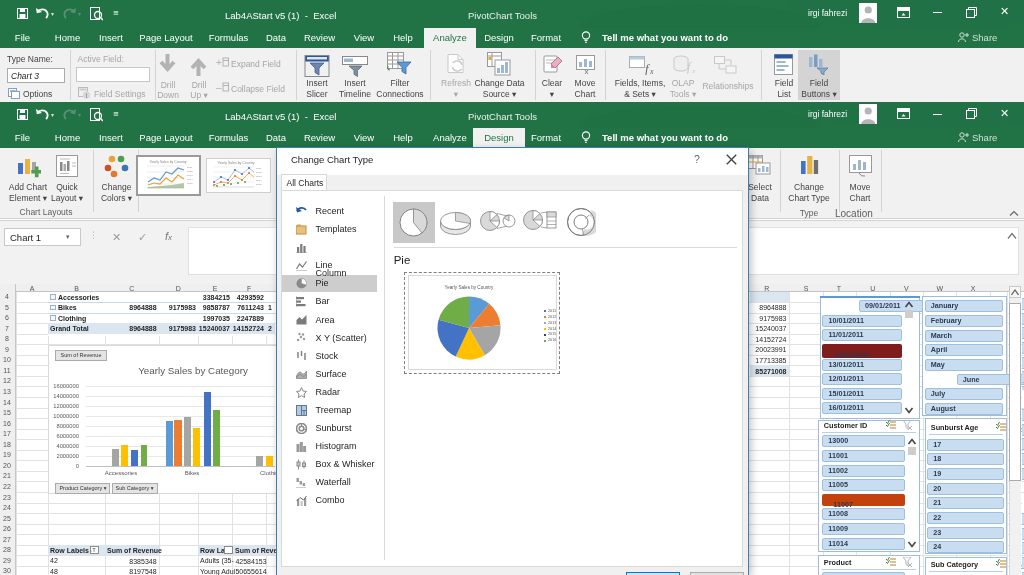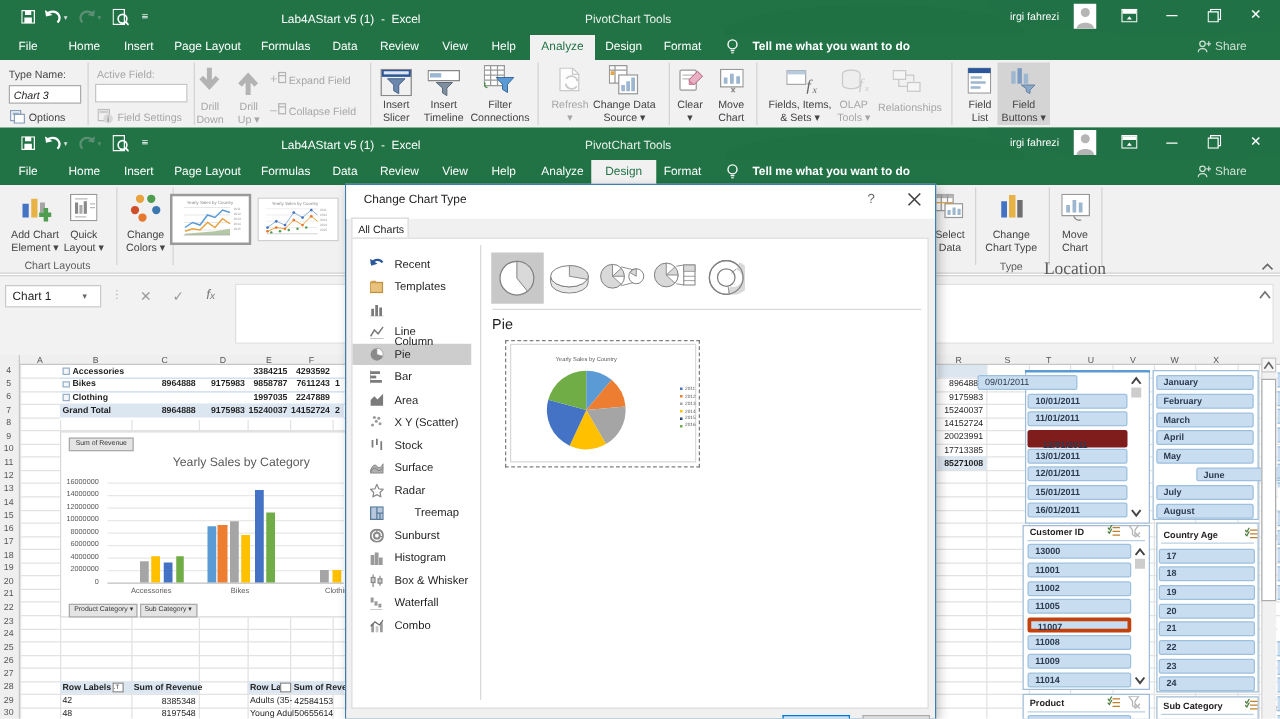--- a/index.html
+++ b/index.html
@@ -177,21 +177,21 @@
 <div class="ab" style="left:212.6px;top:409.6px;width:7.3px;height:56.5px;background:#70ad47;"></div>
 <div class="ab" style="left:256px;top:456.4px;width:7.4px;height:9.7px;background:#a5a5a5;"></div>
 <div class="ab" style="left:265.8px;top:455.5px;width:7.2px;height:10.6px;background:#ffc000;"></div>
 <div class="tx" style="left:91px;top:469.5px;width:60px;text-align:center;font-size:6px;color:#595959;">Accessories</div>
 <div class="tx" style="left:162px;top:469.5px;width:60px;text-align:center;font-size:6px;color:#595959;">Bikes</div>
 <div class="tx" style="left:246px;top:469.5px;width:50px;text-align:center;font-size:6px;color:#595959;">Clothing</div>
 <div class="ab" style="left:55.4px;top:482.8px;width:54.2px;height:10.8px;background:#e4e4e4;border:1px solid #ababab;font-size:5.5px;color:#333;line-height:9px;padding-left:3px;">Product Category ▾</div>
 <div class="ab" style="left:111.5px;top:482.8px;width:46.9px;height:10.8px;background:#e4e4e4;border:1px solid #ababab;font-size:5.5px;color:#333;line-height:9px;padding-left:3px;">Sub Category ▾</div>
 <div class="ab" style="left:820.4px;top:296px;width:99.2px;height:122.6px;background:#fff;border:1px solid #9fbcd8;"></div>
 <div class="ab" style="left:820.4px;top:296px;width:99.2px;height:1.5px;background:#5b9bd5;"></div>
-<div class="ab" style="left:782px;top:299.9px;width:79.6px;height:12.1px;background:#c9ddf0;border:1px solid #9dc0de;border-radius:2px;font-size:7.2px;font-weight:normal;color:#2a3a50;line-height:10.6px;padding-left:5px;">09/01/2011</div>
+<div class="ab" style="left:859px;top:299.9px;width:79.6px;height:12.1px;background:#c9ddf0;border:1px solid #9dc0de;border-radius:2px;font-size:7.2px;font-weight:bold;color:#2a3a50;line-height:10.6px;padding-left:5px;">09/01/2011</div>
 <div class="ab" style="left:822.4px;top:314.5px;width:79.6px;height:12.1px;background:#c9ddf0;border:1px solid #9dc0de;border-radius:2px;font-size:7.2px;font-weight:bold;color:#2a3a50;line-height:10.6px;padding-left:5px;">10/01/2011</div>
 <div class="ab" style="left:822.4px;top:329.2px;width:79.6px;height:12.1px;background:#c9ddf0;border:1px solid #9dc0de;border-radius:2px;font-size:7.2px;font-weight:bold;color:#2a3a50;line-height:10.6px;padding-left:5px;">11/01/2011</div>
 <div class="ab" style="left:822.4px;top:343.8px;width:79.6px;height:12.1px;background:#c9ddf0;border:7px solid #7f1d1d;border-radius:2px;font-size:7.2px;font-weight:bold;color:#2a3a50;line-height:10.6px;padding-left:5px;">12/01/2011</div>
 <div class="ab" style="left:822.4px;top:358.5px;width:79.6px;height:12.1px;background:#c9ddf0;border:1px solid #9dc0de;border-radius:2px;font-size:7.2px;font-weight:bold;color:#2a3a50;line-height:10.6px;padding-left:5px;">13/01/2011</div>
 <div class="ab" style="left:822.4px;top:373.1px;width:79.6px;height:12.1px;background:#c9ddf0;border:1px solid #9dc0de;border-radius:2px;font-size:7.2px;font-weight:bold;color:#2a3a50;line-height:10.6px;padding-left:5px;">12/01/2011</div>
 <div class="ab" style="left:822.4px;top:387.8px;width:79.6px;height:12.1px;background:#c9ddf0;border:1px solid #9dc0de;border-radius:2px;font-size:7.2px;font-weight:bold;color:#2a3a50;line-height:10.6px;padding-left:5px;">15/01/2011</div>
 <div class="ab" style="left:822.4px;top:402.4px;width:79.6px;height:12.1px;background:#c9ddf0;border:1px solid #9dc0de;border-radius:2px;font-size:7.2px;font-weight:bold;color:#2a3a50;line-height:10.6px;padding-left:5px;">16/01/2011</div>
 <svg class="ab" style="left:903.5px;top:299.5px;" width="10" height="9" viewBox="0 0 10 9">
     <path d="M1.5 7 L5 2.5 L8.5 7" fill="none" stroke="#444" stroke-width="1.6"></path>
   </svg>
@@ -224,33 +224,33 @@
 <svg class="ab" style="left:902.4px;top:419.9px;" width="11" height="10" viewBox="0 0 11 10">
       <path d="M1 0 h8 l-3 4 v5 l-2 -1.5 v-3.5 z" fill="none" stroke="#b5b5b5" stroke-width="1"></path>
       <line x1="6" y1="6" x2="10" y2="10" stroke="#b5b5b5" stroke-width="1"></line>
     <line x1="10" y1="6" x2="6" y2="10" stroke="#b5b5b5" stroke-width="1"></line>
   </svg>
 <div class="ab" style="left:822px;top:431.8px;width:94px;height:1px;background:#b9cfe4;"></div>
 <div class="ab" style="left:822.3px;top:435.2px;width:82.3px;height:12.05px;background:#c9ddf0;border:1px solid #9dc0de;border-radius:2px;font-size:7.2px;font-weight:bold;color:#2a3a50;line-height:10.55px;padding-left:5px;">13000</div>
 <div class="ab" style="left:822.3px;top:449.8px;width:82.3px;height:12.05px;background:#c9ddf0;border:1px solid #9dc0de;border-radius:2px;font-size:7.2px;font-weight:bold;color:#2a3a50;line-height:10.55px;padding-left:5px;">11001</div>
 <div class="ab" style="left:822.3px;top:464.5px;width:82.3px;height:12.05px;background:#c9ddf0;border:1px solid #9dc0de;border-radius:2px;font-size:7.2px;font-weight:bold;color:#2a3a50;line-height:10.55px;padding-left:5px;">11002</div>
 <div class="ab" style="left:822.3px;top:479.1px;width:82.3px;height:12.05px;background:#c9ddf0;border:1px solid #9dc0de;border-radius:2px;font-size:7.2px;font-weight:bold;color:#2a3a50;line-height:10.55px;padding-left:5px;">11005</div>
-<div class="ab" style="left:822.3px;top:493.8px;width:82.3px;height:12.05px;background:#c9ddf0;border:3px solid #c2410c;border-radius:2px;font-size:7.2px;font-weight:bold;color:#2a3a50;line-height:10.55px;padding-left:5px;">11007</div>
+<div class="ab" style="left:822.3px;top:493.8px;width:82.3px;height:12.05px;background:#c9ddf0;border:6px solid #c2410c;border-radius:2px;font-size:7.2px;font-weight:bold;color:#2a3a50;line-height:10.55px;padding-left:5px;">11007</div>
 <div class="ab" style="left:822.3px;top:508.4px;width:82.3px;height:12.05px;background:#c9ddf0;border:1px solid #9dc0de;border-radius:2px;font-size:7.2px;font-weight:bold;color:#2a3a50;line-height:10.55px;padding-left:5px;">11008</div>
 <div class="ab" style="left:822.3px;top:523.1px;width:82.3px;height:12.05px;background:#c9ddf0;border:1px solid #9dc0de;border-radius:2px;font-size:7.2px;font-weight:bold;color:#2a3a50;line-height:10.55px;padding-left:5px;">11009</div>
 <div class="ab" style="left:822.3px;top:537.8px;width:82.3px;height:12.05px;background:#c9ddf0;border:1px solid #9dc0de;border-radius:2px;font-size:7.2px;font-weight:bold;color:#2a3a50;line-height:10.55px;padding-left:5px;">11014</div>
 <svg class="ab" style="left:906.5px;top:436.5px;" width="10" height="9" viewBox="0 0 10 9">
     <path d="M1.5 7 L5 2.5 L8.5 7" fill="none" stroke="#444" stroke-width="1.6"></path>
   </svg>
 <div class="ab" style="left:907.5px;top:447px;width:8px;height:8px;background:#cdcdcd;"></div>
 <svg class="ab" style="left:906.5px;top:540px;" width="10" height="9" viewBox="0 0 10 9">
     <path d="M1.5 2 L5 6.5 L8.5 2" fill="none" stroke="#444" stroke-width="1.6"></path>
   </svg>
 <div class="ab" style="left:925px;top:418px;width:81.6px;height:135.9px;background:#fff;border:1px solid #9fbcd8;"></div>
-<div class="tx" style="left:930.8px;top:422.9px;font-size:7.3px;font-weight:bold;color:#1d1d1d;">Country Age</div>
+<div class="tx" style="left:930.8px;top:422.9px;font-size:7.3px;font-weight:bold;color:#1d1d1d;">Sunburst Age</div>
 <svg class="ab" style="left:995.7px;top:421.9px;" width="11" height="10" viewBox="0 0 11 10">
       <g stroke="#c07f2a" stroke-width="1" fill="none">
       <line x1="4" y1="2" x2="10" y2="2"></line>
       <line x1="4" y1="5" x2="10" y2="5"></line>
       <line x1="4" y1="8" x2="10" y2="8"></line>
     </g>
       <g stroke="#4f7f3f" stroke-width="1" fill="none">
       <path d="M0 2 l1.5 1.5 L3.5 0"></path>
       <path d="M0 5 l1.5 1.5 L3.5 3"></path>
     </g>
@@ -765,21 +765,21 @@
 <div class="ab" style="left:838.5px;top:150px;width:1px;height:62px;background:#d4d4d4;"></div>
 <svg class="ab" style="left:848.5px;top:154.5px;" width="23" height="22" viewBox="0 0 23 22">
     <rect x="0.5" y="0.5" width="22" height="17" fill="#fff" stroke="#999"></rect>
     <rect x="4" y="9" width="3" height="6" fill="#9db7d0"></rect>
     <rect x="9" y="5" width="3" height="10" fill="#9db7d0"></rect>
     <rect x="14" y="7" width="3" height="8" fill="#9db7d0"></rect>
     <path d="M10 18 q2 4 6 3" fill="none" stroke="#888"></path>
   </svg>
 <div class="tx" style="left:846px;top:182px;width:28px;text-align:center;font-size:8.5px;color:#444;">Move</div>
 <div class="tx" style="left:846px;top:193px;width:28px;text-align:center;font-size:8.5px;color:#444;">Chart</div>
-<div class="tx" style="left:835px;top:207.5px;width:50px;text-align:center;font-size:14px;color:#5d5d5d;font-family:Liberation Serif, serif;">Location</div>
+<div class="tx" style="left:835px;top:207.5px;width:50px;text-align:left;font-size:10px;color:#5d5d5d;">Location</div>
 <div class="ab" style="left:881.2px;top:150px;width:1px;height:62px;background:#d4d4d4;"></div>
 <svg class="ab" style="left:1009px;top:210px;" width="10" height="7" viewBox="0 0 10 7">
     <path d="M1 5.5 L5 1.5 L9 5.5" fill="none" stroke="#666" stroke-width="1.2"></path>
   </svg>
 <div class="ab" style="left:275.5px;top:147px;width:473.5px;height:428px;background:#f0f0f0;border:1px solid #3d7eaa;box-shadow:2px 3px 8px rgba(0,0,0,0.25);"></div>
 <div class="ab" style="left:276.5px;top:148px;width:471.5px;height:27px;background:#fff;"></div>
 <div class="tx" style="left:291px;top:154px;font-size:9.5px;color:#1e1e1e;">Change Chart Type</div>
 <div class="tx" style="left:694px;top:153px;font-size:10.5px;font-weight:normal;color:#666;">?</div>
 <svg class="ab" style="left:726px;top:154px;" width="11" height="11" viewBox="0 0 11 11">
     <line x1="0.8" y1="0.8" x2="10.2" y2="10.2" stroke="#404040" stroke-width="1.3"></line>
@@ -854,21 +854,21 @@
 <svg class="ab" style="left:295.5px;top:386.5px;" width="11" height="11" viewBox="0 0 11 11">
     <path d="M5.5 0.5 L7 4 L10.5 4.5 L8 7 L8.7 10.5 L5.5 8.7 L2.3 10.5 L3 7 L0.5 4.5 L4 4 Z" fill="none" stroke="#8a8a8a"></path>
   </svg>
 <div class="tx" style="left:315.6px;top:386.8px;font-size:9px;color:#1e1e1e;">Radar</div>
 <svg class="ab" style="left:295.5px;top:404.6px;" width="11" height="11" viewBox="0 0 11 11">
     <rect x="0.5" y="0.5" width="10" height="10" fill="#b7c8dc" stroke="#5a7a9a"></rect>
     <line x1="5.5" y1="0.5" x2="5.5" y2="10.5" stroke="#5a7a9a"></line>
     <line x1="5.5" y1="5.5" x2="10.5" y2="5.5" stroke="#5a7a9a"></line>
     <line x1="8" y1="5.5" x2="8" y2="10.5" stroke="#5a7a9a"></line>
   </svg>
-<div class="tx" style="left:315.6px;top:404.9px;font-size:9px;color:#1e1e1e;margin-left:16px;">Treemap</div>
+<div class="tx" style="left:315.6px;top:404.9px;font-size:9px;color:#1e1e1e;">Treemap</div>
 <svg class="ab" style="left:295.5px;top:422.6px;" width="11" height="11" viewBox="0 0 11 11">
     <circle cx="5.5" cy="5.5" r="5" fill="none" stroke="#8a8a8a" stroke-width="1.6"></circle>
     <circle cx="5.5" cy="5.5" r="2.3" fill="none" stroke="#8a8a8a" stroke-width="1.6"></circle>
     <line x1="5.5" y1="0.5" x2="5.5" y2="3.2" stroke="#8a8a8a"></line>
     <line x1="10.3" y1="6.5" x2="7.7" y2="6" stroke="#8a8a8a"></line>
   </svg>
 <div class="tx" style="left:315.6px;top:422.9px;font-size:9px;color:#1e1e1e;">Sunburst</div>
 <svg class="ab" style="left:295.5px;top:440.7px;" width="11" height="11" viewBox="0 0 11 11">
     <rect x="0.5" y="3" width="3" height="8" fill="#9a9a9a"></rect>
     <rect x="3.8" y="1" width="3" height="10" fill="#9a9a9a"></rect>

